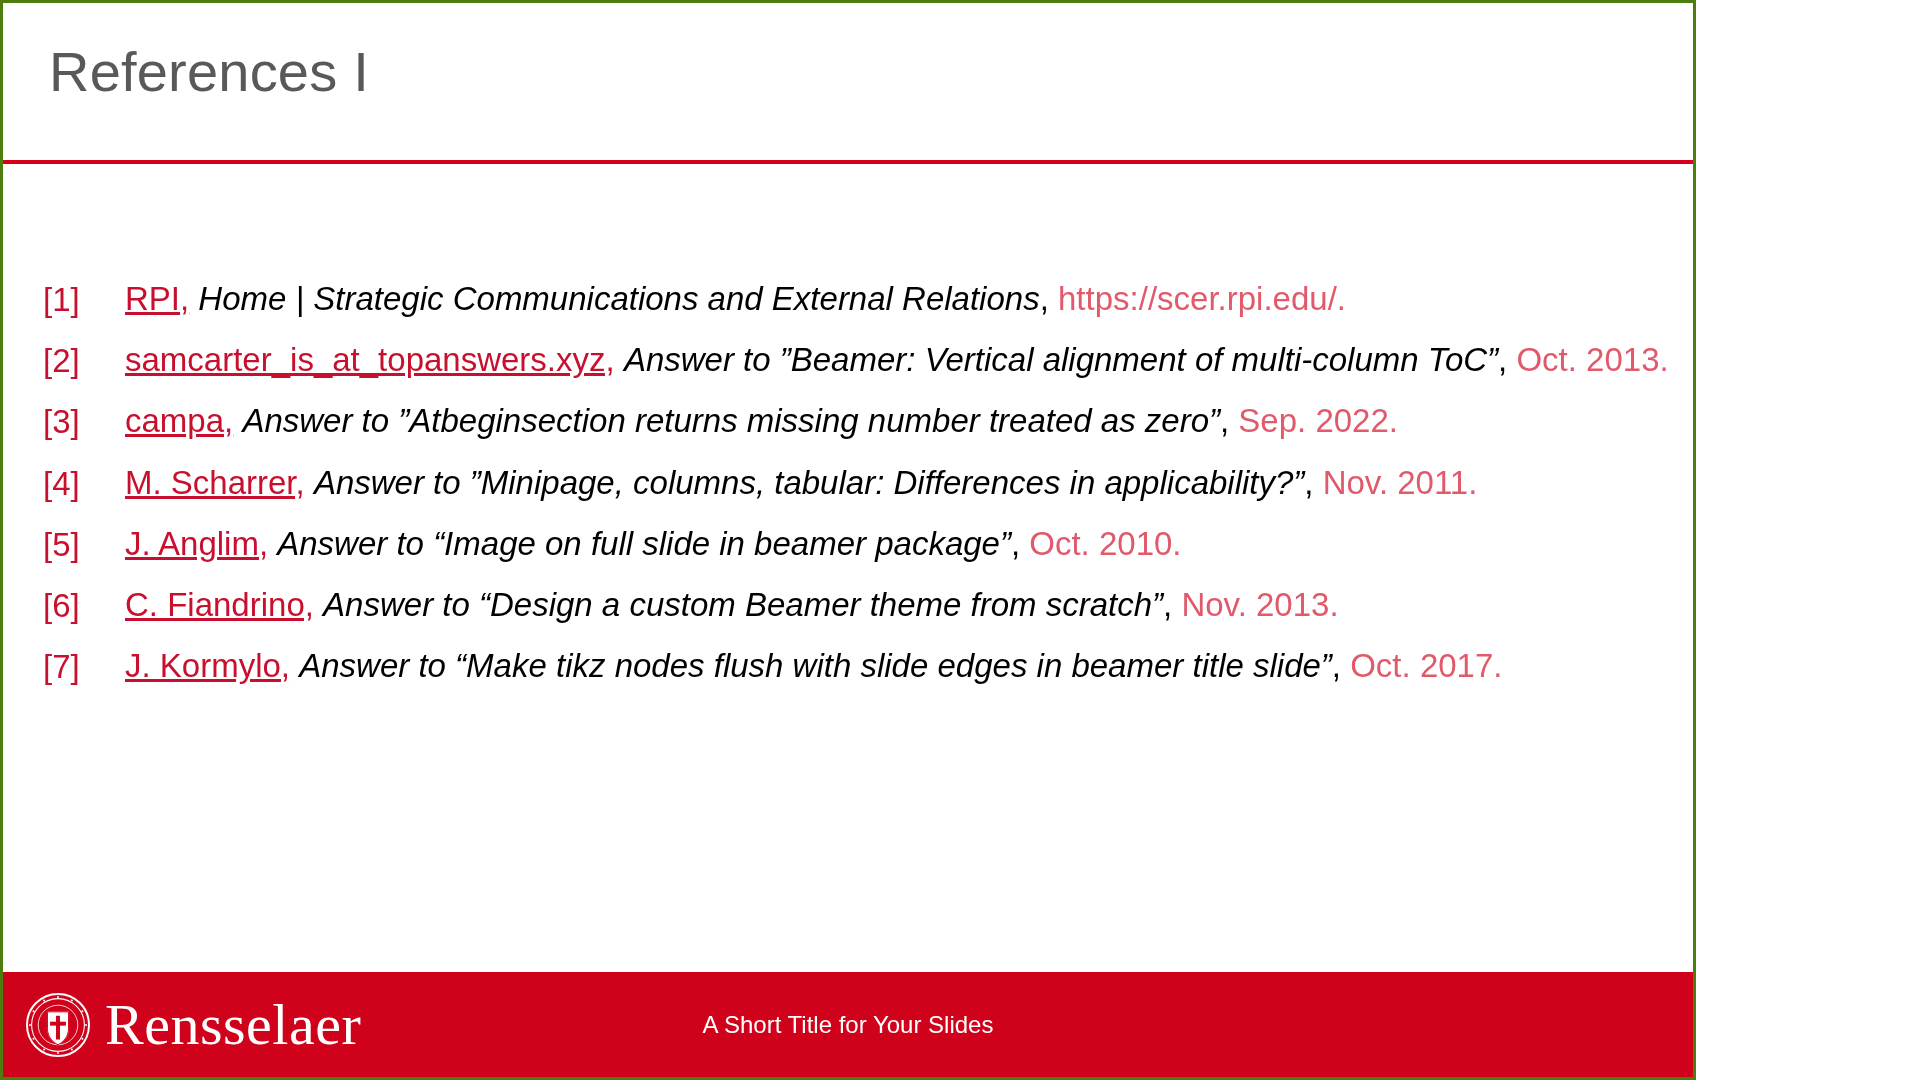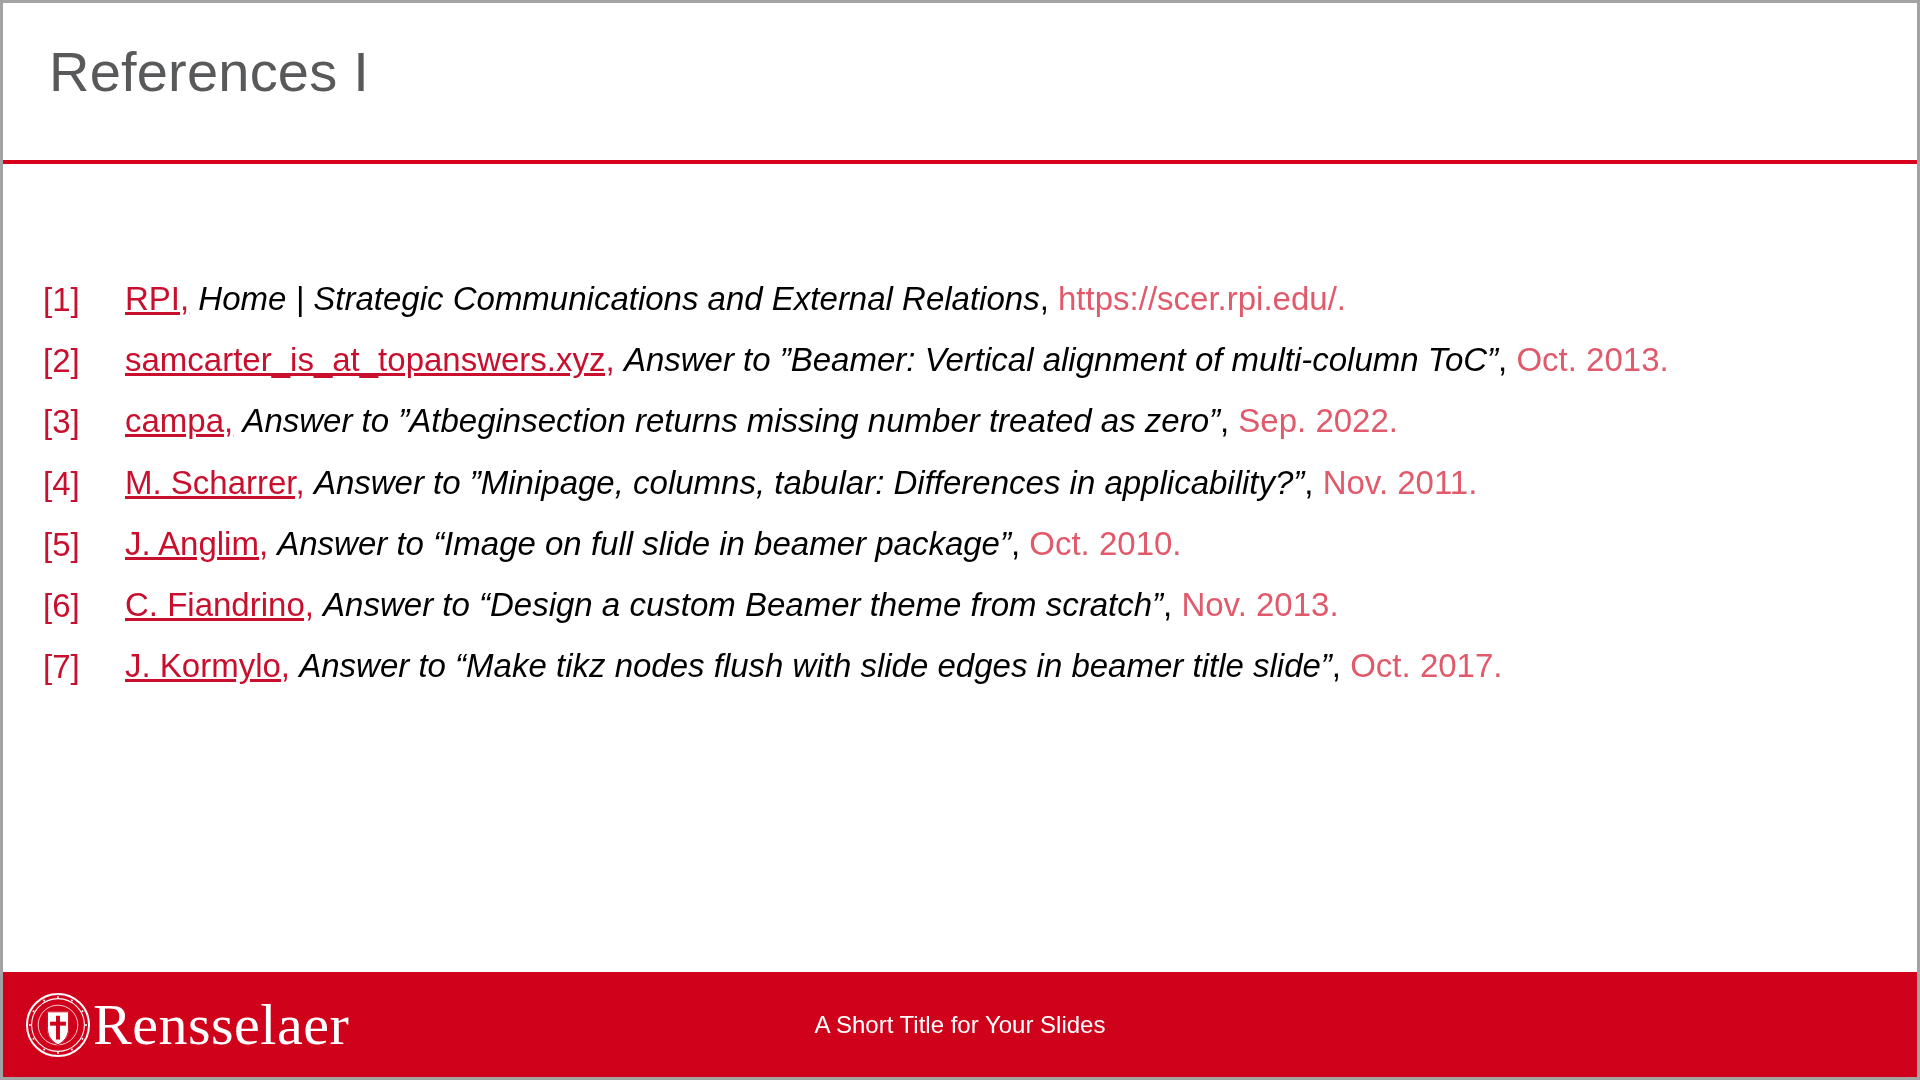--- a/index.html
+++ b/index.html
@@ -5,25 +5,25 @@
   html, body {
     margin: 0;
     padding: 0;
     background: #ffffff;
   }
   body {
     font-family: "Liberation Sans", sans-serif;
   }
   #slide {
     position: relative;
-    width: 1920px;
+    width: 1696px;
     height: 1080px;
     background: #ffffff;
     box-sizing: border-box;
-    border: 3px solid #a3a3a3;
+    border: 3px solid #4d7c0f;
     overflow: hidden;
   }
 
   
   #title-block {
     position: absolute;
     left: 0;
     top: 0;
     width: 100%;
     height: 160px;
@@ -108,21 +108,21 @@
     width: 100%;
     height: 100%;
   }
   #logo-group {
     position: absolute;
     left: 22px;
     top: 50%;
     transform: translateY(-50%);
     display: flex;
     align-items: center;
-    gap: 2px;
+    gap: 14px;
   }
   #seal-icon {
     width: 66px;
     height: 66px;
     flex: 0 0 auto;
     display: block;
   }
   #wordmark {
     font-family: "Liberation Serif", serif;
     font-size: 58px;

